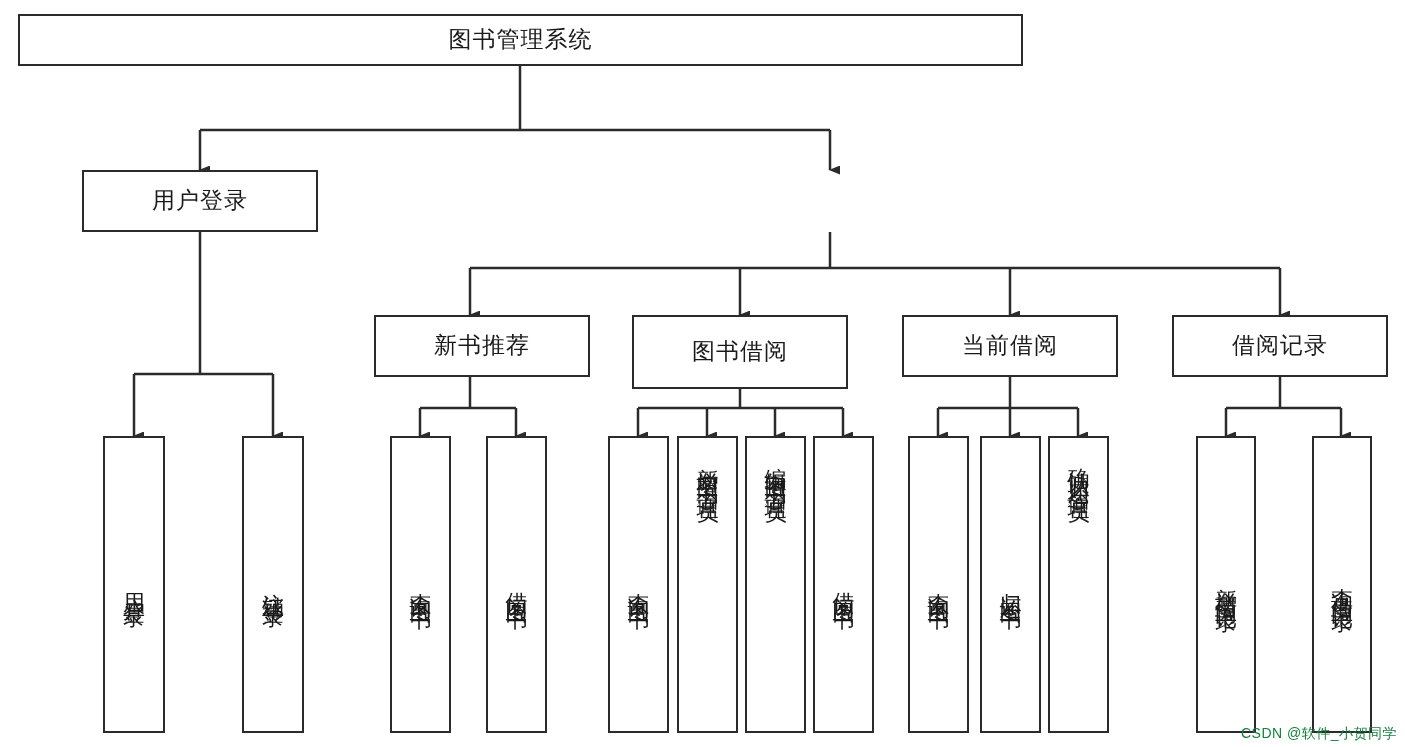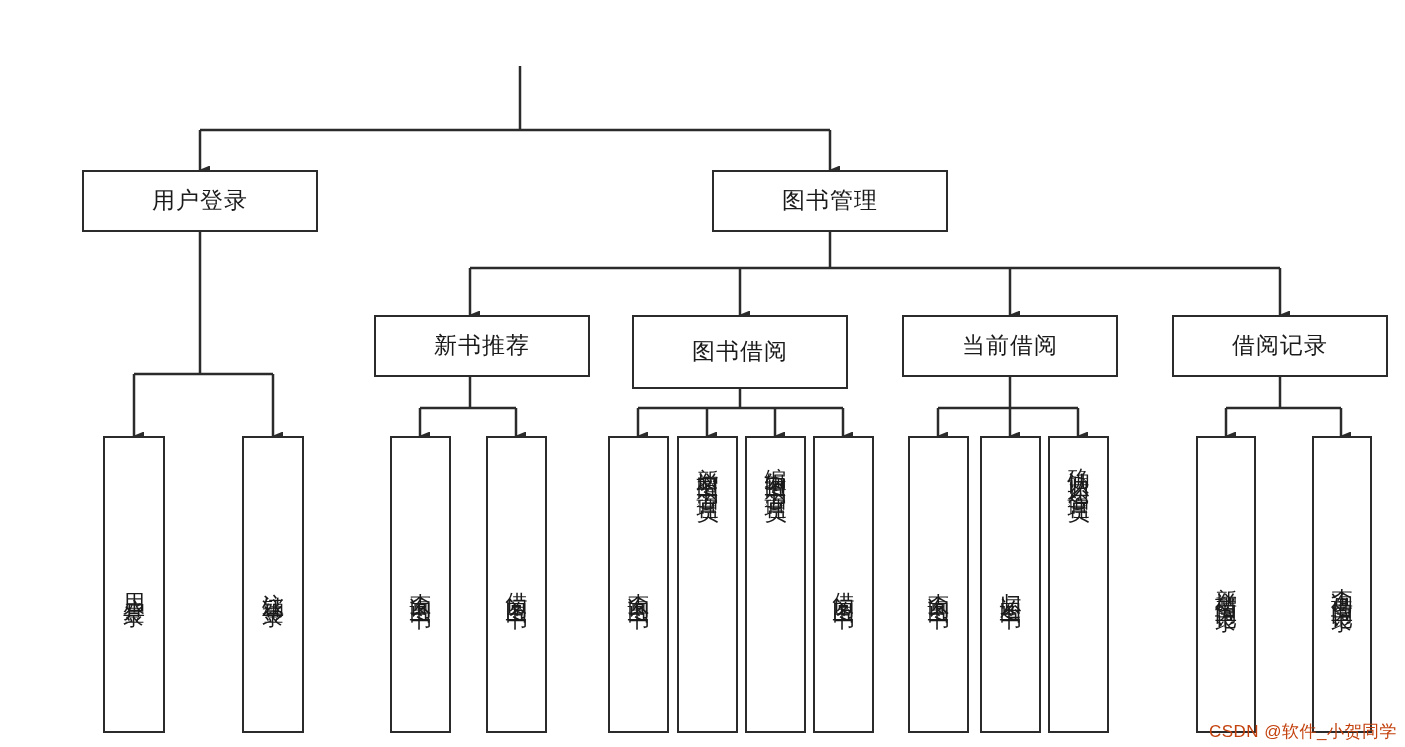--- a/index.html
+++ b/index.html
@@ -64,22 +64,22 @@
     margin: 0 auto;
   }
   .node-vertical.v-center {
     align-items: center;
     padding-top: 0;
   }
   .watermark {
     position: absolute;
     right: 8px;
     bottom: 4px;
-    font-size: 17px;
-    color: #c2410c;
+    font-size: 14px;
+    color: #15803d;
     letter-spacing: 0.5px;
     white-space: nowrap;
     pointer-events: none;
     margin-left: 12px;
   }
 </style>
 </head>
 <body>
 
 <div id="diagram-root">
@@ -122,27 +122,27 @@
         <line x1="775" y1="408" x2="775" y2="436" stroke="#2b2b2b" stroke-width="2.5" marker-end="url(#arrowhead)"></line>
         <line x1="843" y1="408" x2="843" y2="436" stroke="#2b2b2b" stroke-width="2.5" marker-end="url(#arrowhead)"></line>
         <line x1="938" y1="408" x2="938" y2="436" stroke="#2b2b2b" stroke-width="2.5" marker-end="url(#arrowhead)"></line>
         <line x1="1010" y1="408" x2="1010" y2="436" stroke="#2b2b2b" stroke-width="2.5" marker-end="url(#arrowhead)"></line>
         <line x1="1078" y1="408" x2="1078" y2="436" stroke="#2b2b2b" stroke-width="2.5" marker-end="url(#arrowhead)"></line>
         <line x1="1226" y1="408" x2="1226" y2="436" stroke="#2b2b2b" stroke-width="2.5" marker-end="url(#arrowhead)"></line>
         <line x1="1341" y1="408" x2="1341" y2="436" stroke="#2b2b2b" stroke-width="2.5" marker-end="url(#arrowhead)"></line>
       </g>
   </svg>
 
+  <div class="node-box node-root node-horizontal" style="left: 18px; top: 14px; width: 1005px; height: 52px;">
+    <span class="node-label">图书管理系统</span>
+  </div>
 
   <div class="node-box node-horizontal" style="left: 82px; top: 170px; width: 236px; height: 62px;">
     <span class="node-label">用户登录</span>
   </div>
-  <div class="node-box node-horizontal" style="left: 712px; top: 170px; width: 236px; height: 62px;">
-    <span class="node-label">图书管理</span>
-  </div>
 
   <div class="node-box node-horizontal" style="left: 374px; top: 315px; width: 216px; height: 62px;">
     <span class="node-label">新书推荐</span>
   </div>
   <div class="node-box node-horizontal" style="left: 632px; top: 315px; width: 216px; height: 74px;">
     <span class="node-label">图书借阅</span>
   </div>
   <div class="node-box node-horizontal" style="left: 902px; top: 315px; width: 216px; height: 62px;">
     <span class="node-label">当前借阅</span>
   </div>

